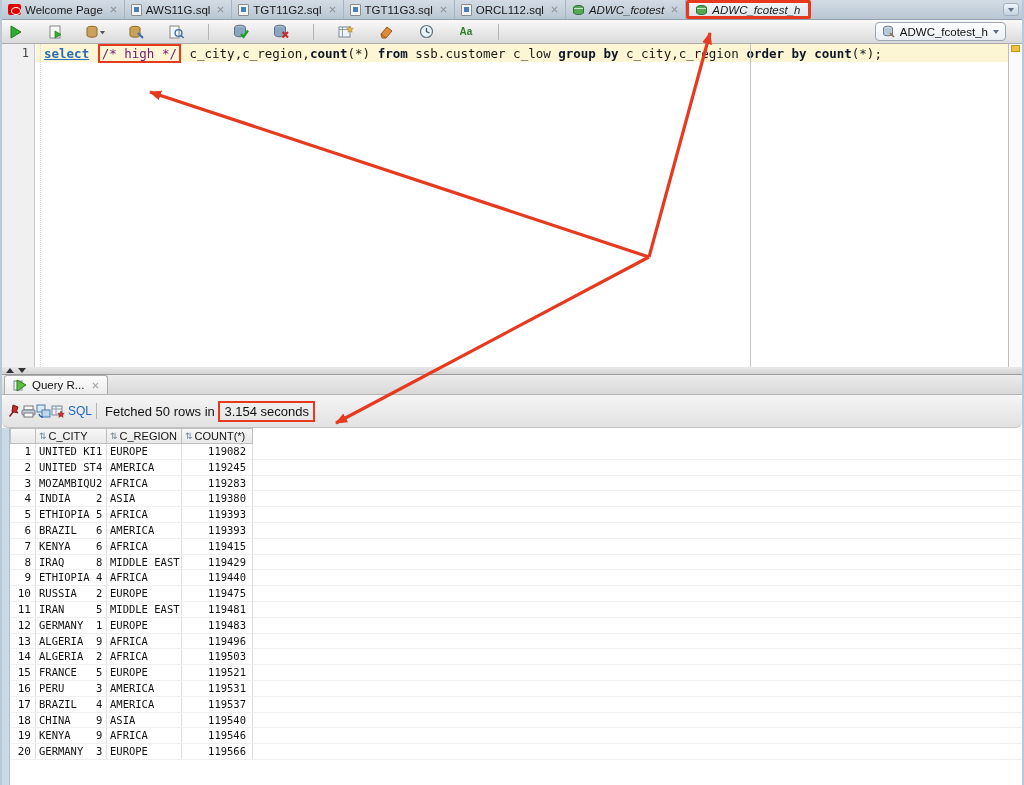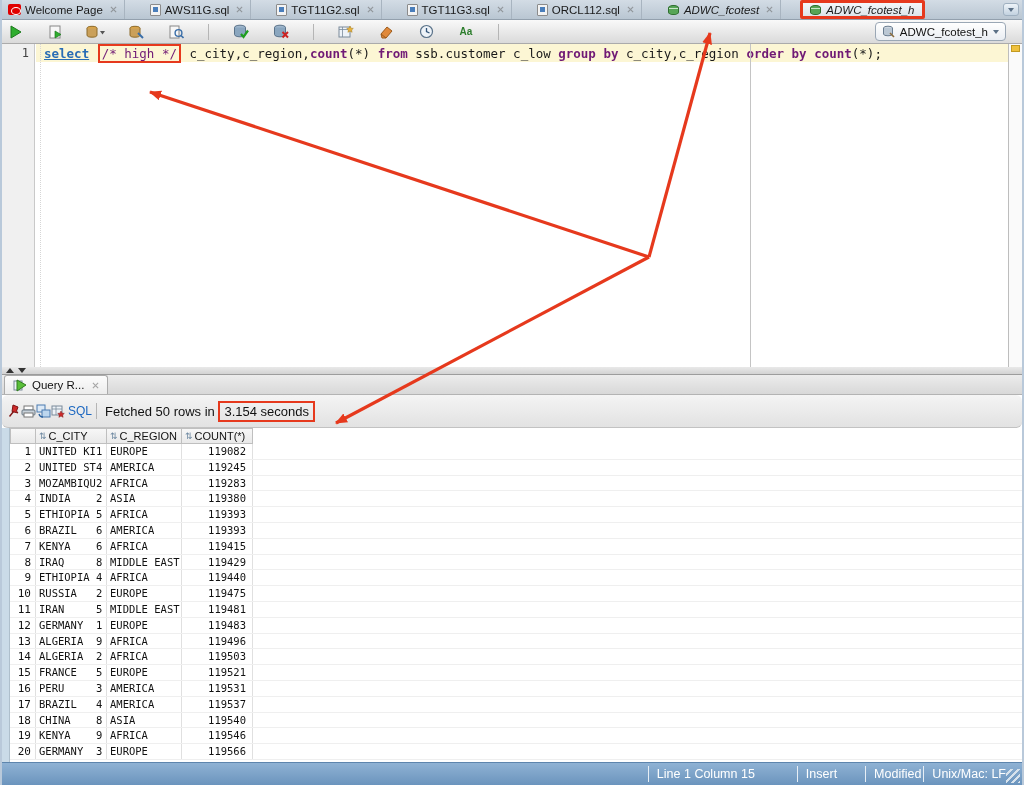--- a/index.html
+++ b/index.html
@@ -3,21 +3,21 @@
 <meta charset="utf-8">
 <style>
   * { margin:0; padding:0; box-sizing:border-box; }
   html,body { width:1024px; height:785px; overflow:hidden; }
   body { font-family:"Liberation Sans", sans-serif; background:#e8e8e8; }
   .window { position:relative; width:1024px; height:785px; display:flex; flex-direction:column;
             border-left:2px solid #b9c9da; border-right:2px solid #b9c9da; background:#fff; }
 
   
   .tabbar { height:20px; flex:0 0 20px; display:flex; align-items:stretch;
-            background:linear-gradient(#d3dce5,#b9c6d2); border-bottom:1px solid #93a0ad; position:relative;gap:19px; }
+            background:linear-gradient(#d3dce5,#b9c6d2); border-bottom:1px solid #93a0ad; position:relative; }
   .dtab { display:flex; align-items:center; gap:4px; padding:0 7px 0 6px; font-size:11.5px; color:#1a1a1a;
           border-right:1px solid #a8b4c0; white-space:nowrap; }
   .dtab.active { background:linear-gradient(#f4f7fa,#dde4ea); }
   .dtab.annotated { border:3px solid #e6391d; border-radius:2px; }
   .dtab .lbl.italic { font-style:italic; }
   .closex { width:7px; height:7px; margin-left:3px; opacity:.55; }
   .oracle-ic { width:13px; height:11px; background:#e00000; border-radius:2px; position:relative; }
   .oracle-ic::after { content:""; position:absolute; left:2.5px; top:2.5px; width:8px; height:6px;
                       border:1.5px solid #fff; border-radius:50%; }
   .sqlfile-ic { width:11px; height:12px; background:#f3f3f3; border:1px solid #8b8b8b; border-radius:1px; position:relative; }
@@ -52,21 +52,21 @@
   .wstab.inactive { color:#333; }
 
   
   .editor { position:relative; flex:0 0 323px; height:323px; background:#ffffff; overflow:hidden; }
   .gutter { position:absolute; left:0; top:0; bottom:0; width:33px; background:#f0f0f0; border-right:1px solid #c9c9c9;
             font-family:"DejaVu Sans Mono", monospace; font-size:12px; color:#444; text-align:right;
             padding:2px 5px 0 0; }
   .curline { position:absolute; left:34px; right:14px; top:0; height:18px; background:#fcf6d4; }
   .codeline { position:absolute; left:42px; top:1px; height:17px; line-height:17px; white-space:pre;
               font-family:"DejaVu Sans Mono", monospace; font-size:12.5px; color:#111; }
-  .tok-kw { color:#701a75; font-weight:bold; }
+  .tok-kw { color:#0f172a; font-weight:bold; }
   .tok-kwu { color:#2a6db5; font-weight:bold; text-decoration:underline;margin-top:25px; }
   .tok-plain { color:#1a1a1a; }
   .tok-comment { color:#701a75; border:2.5px solid #e6391d; padding:0 2px; margin:0 1px; }
   .guide-dotted { position:absolute; left:38px; top:0; bottom:0; border-left:1px dotted #d6d6d6; }
   .vsplit { position:absolute; left:748px; top:0; bottom:0; width:1px; background:#c4c4c4; }
   .vscroll { position:absolute; right:0; top:0; bottom:0; width:14px; background:#fafafa; border-left:1px solid #bdbdbd; }
   .vscroll .mark { position:absolute; top:1px; left:2px; width:9px; height:7px; background:#efc13e; border:1px solid #c29a22; }
 
   
   .splitter { height:8px; flex:0 0 8px; background:linear-gradient(#e9e9e9,#d2d2d2); border-bottom:1px solid #9c9c9c;
@@ -453,21 +453,21 @@
 
   <div class="grow">
     <div class="gcell c-num">17</div>
     <div class="gcell c-city">BRAZIL   4</div>
     <div class="gcell c-region">AMERICA</div>
     <div class="gcell c-count">119537</div>
   </div>
 
   <div class="grow">
     <div class="gcell c-num">18</div>
-    <div class="gcell c-city">CHINA    8</div>
+    <div class="gcell c-city">CHINA    9</div>
     <div class="gcell c-region">ASIA</div>
     <div class="gcell c-count">119540</div>
   </div>
 
   <div class="grow">
     <div class="gcell c-num">19</div>
     <div class="gcell c-city">KENYA    9</div>
     <div class="gcell c-region">AFRICA</div>
     <div class="gcell c-count">119546</div>
   </div>
@@ -475,30 +475,20 @@
   <div class="grow">
     <div class="gcell c-num">20</div>
     <div class="gcell c-city">GERMANY  3</div>
     <div class="gcell c-region">EUROPE</div>
     <div class="gcell c-count">119566</div>
   </div>
 </div>
     </div>
   </div>
 
-  <div class="statusbar">
-    <div style="flex:1"></div>
-    <div class="sitem">Line 1 Column 15</div>
-    <div style="width:42px"></div>
-    <div class="sitem">Insert</div>
-    <div style="width:28px"></div>
-    <div class="sitem" style="padding-right:2px">Modified</div>
-    <div class="sitem" style="margin-right:16px">Unix/Mac: LF</div>
-    <div class="grip"></div>
-  </div>
 
   <svg class="overlay" viewBox="0 0 1024 785">
     <defs>
       <marker id="ah" markerWidth="16" markerHeight="14" refX="11" refY="5" orient="auto" markerUnits="userSpaceOnUse">
         <path d="M0,0 L12,5 L0,10 Z" fill="#e6391d"></path>
       </marker>
     </defs>
     <line x1="647" y1="257" x2="148" y2="92" stroke="#e6391d" stroke-width="3.2" marker-end="url(#ah)"></line>
     <line x1="647" y1="257" x2="708" y2="33" stroke="#e6391d" stroke-width="3.2" marker-end="url(#ah)"></line>
     <line x1="647" y1="257" x2="334" y2="423" stroke="#e6391d" stroke-width="3.2" marker-end="url(#ah)"></line>

